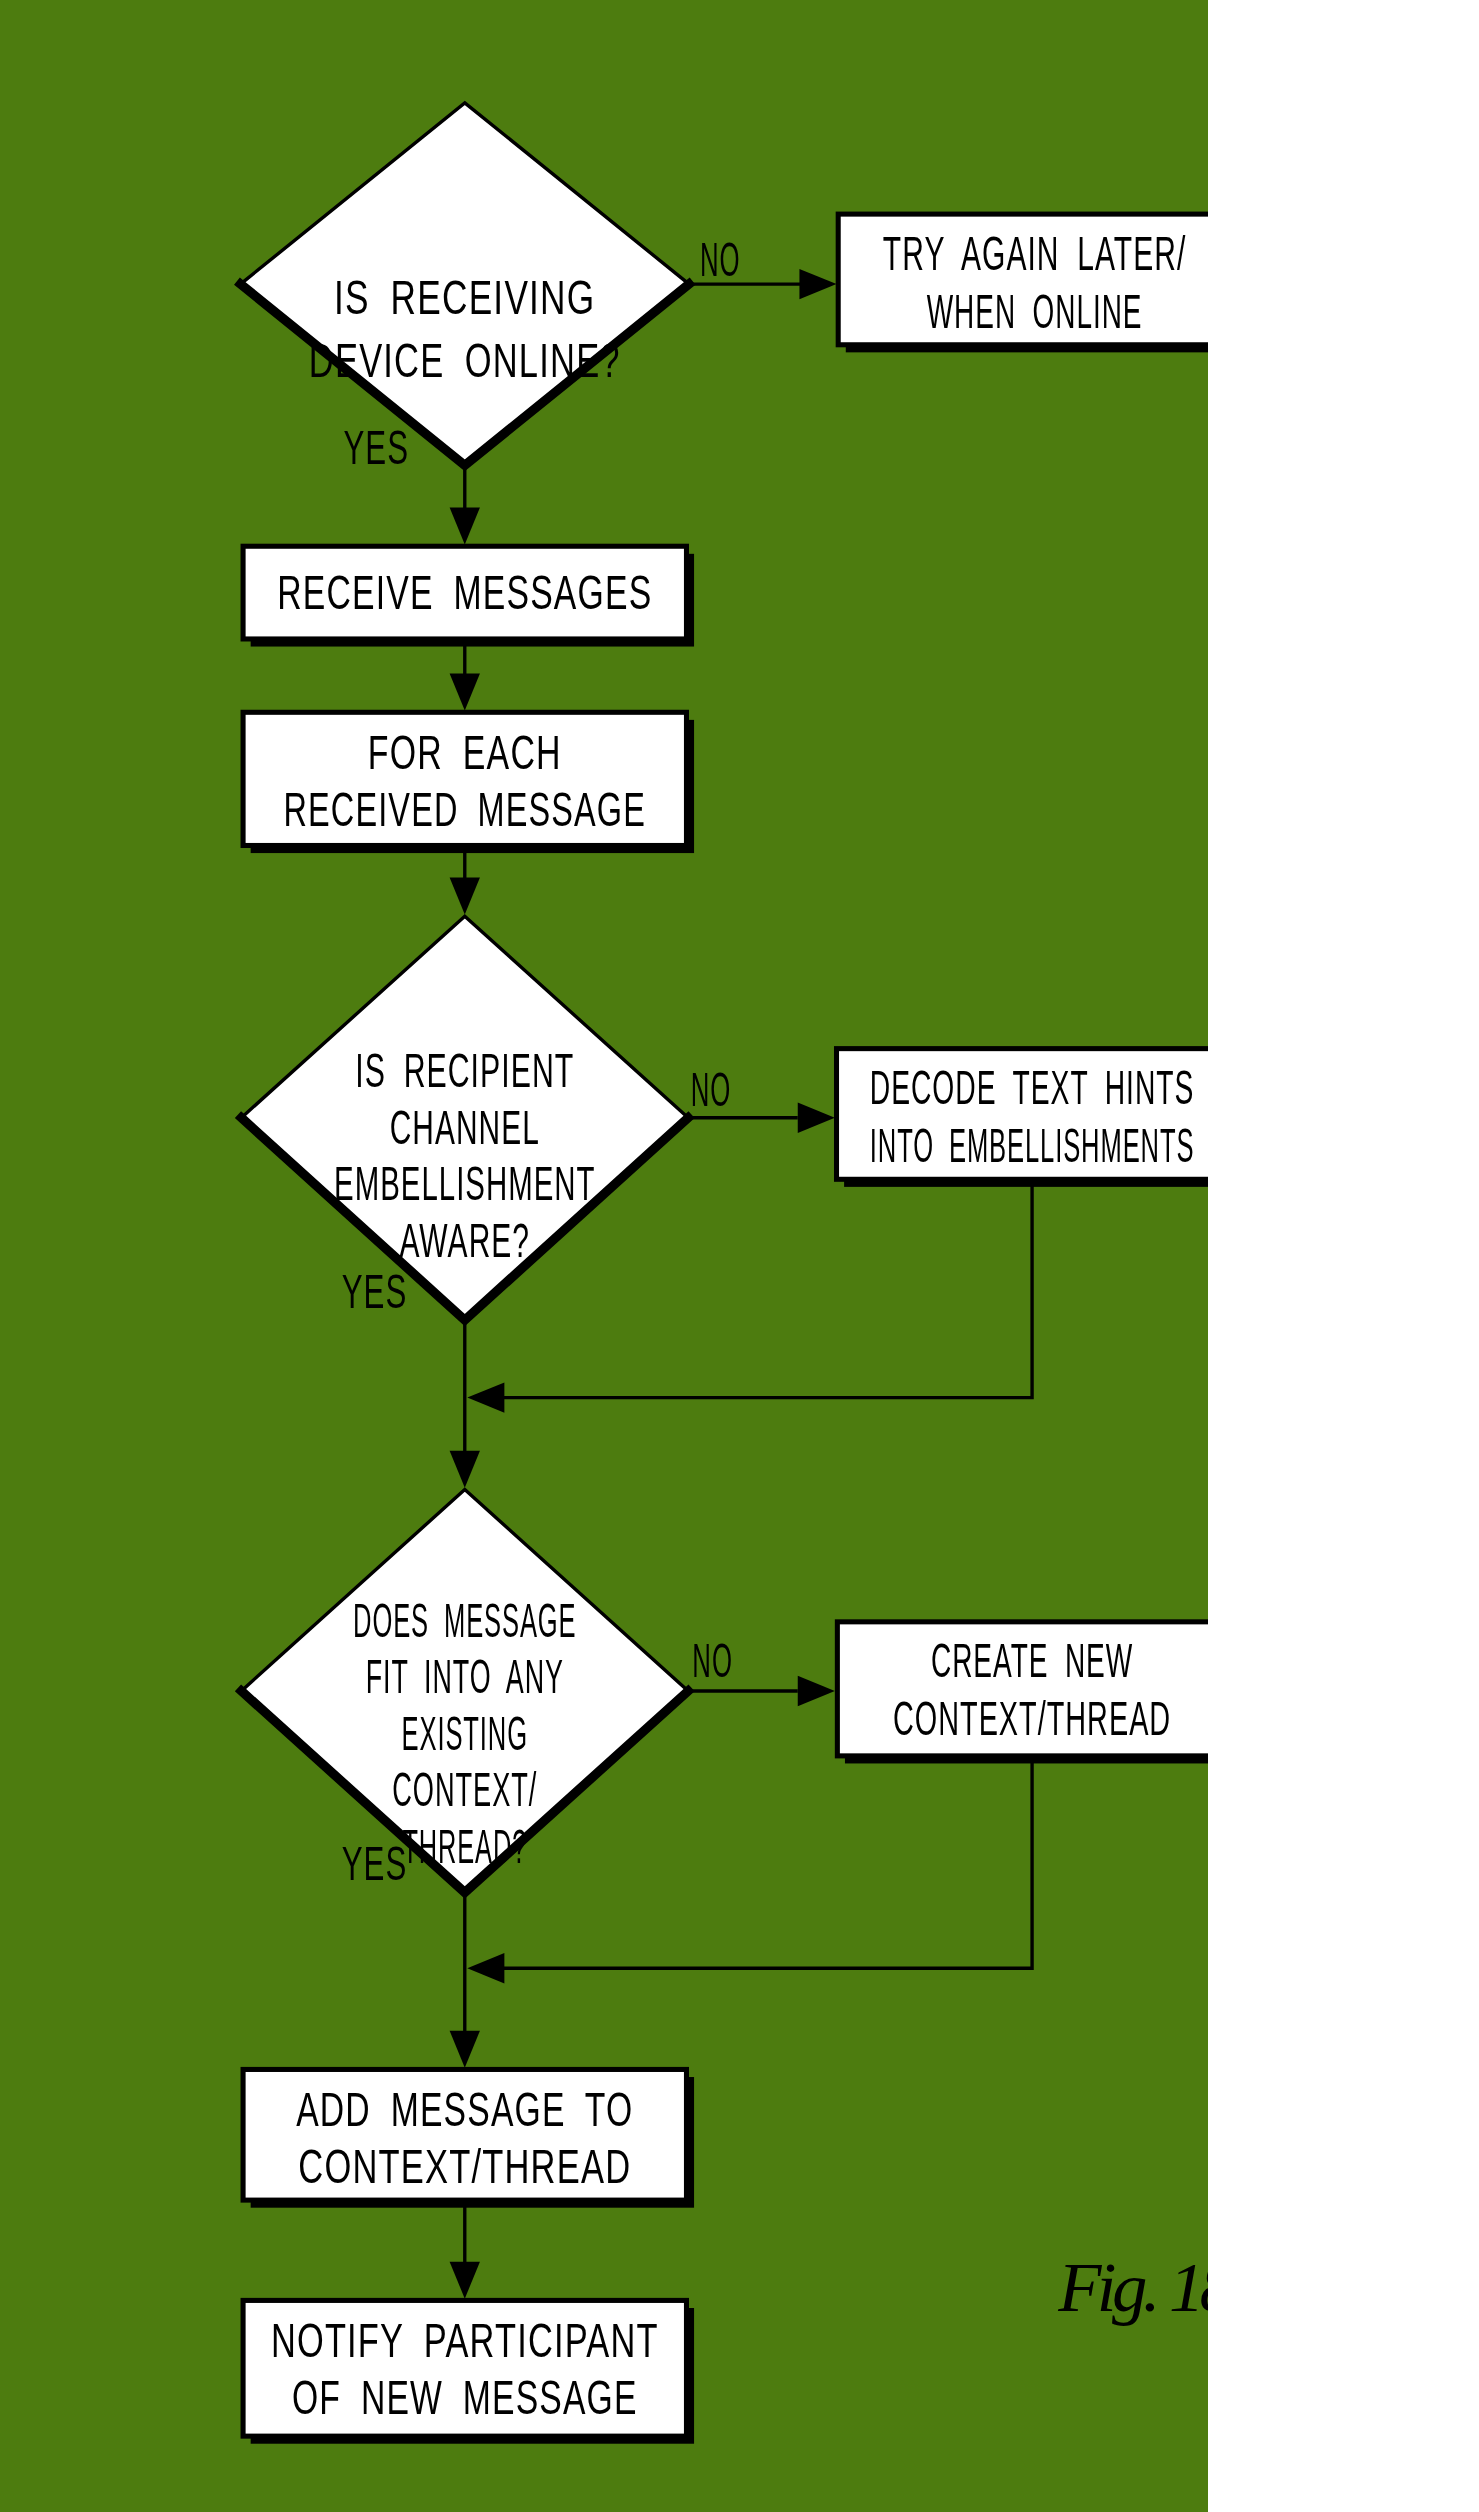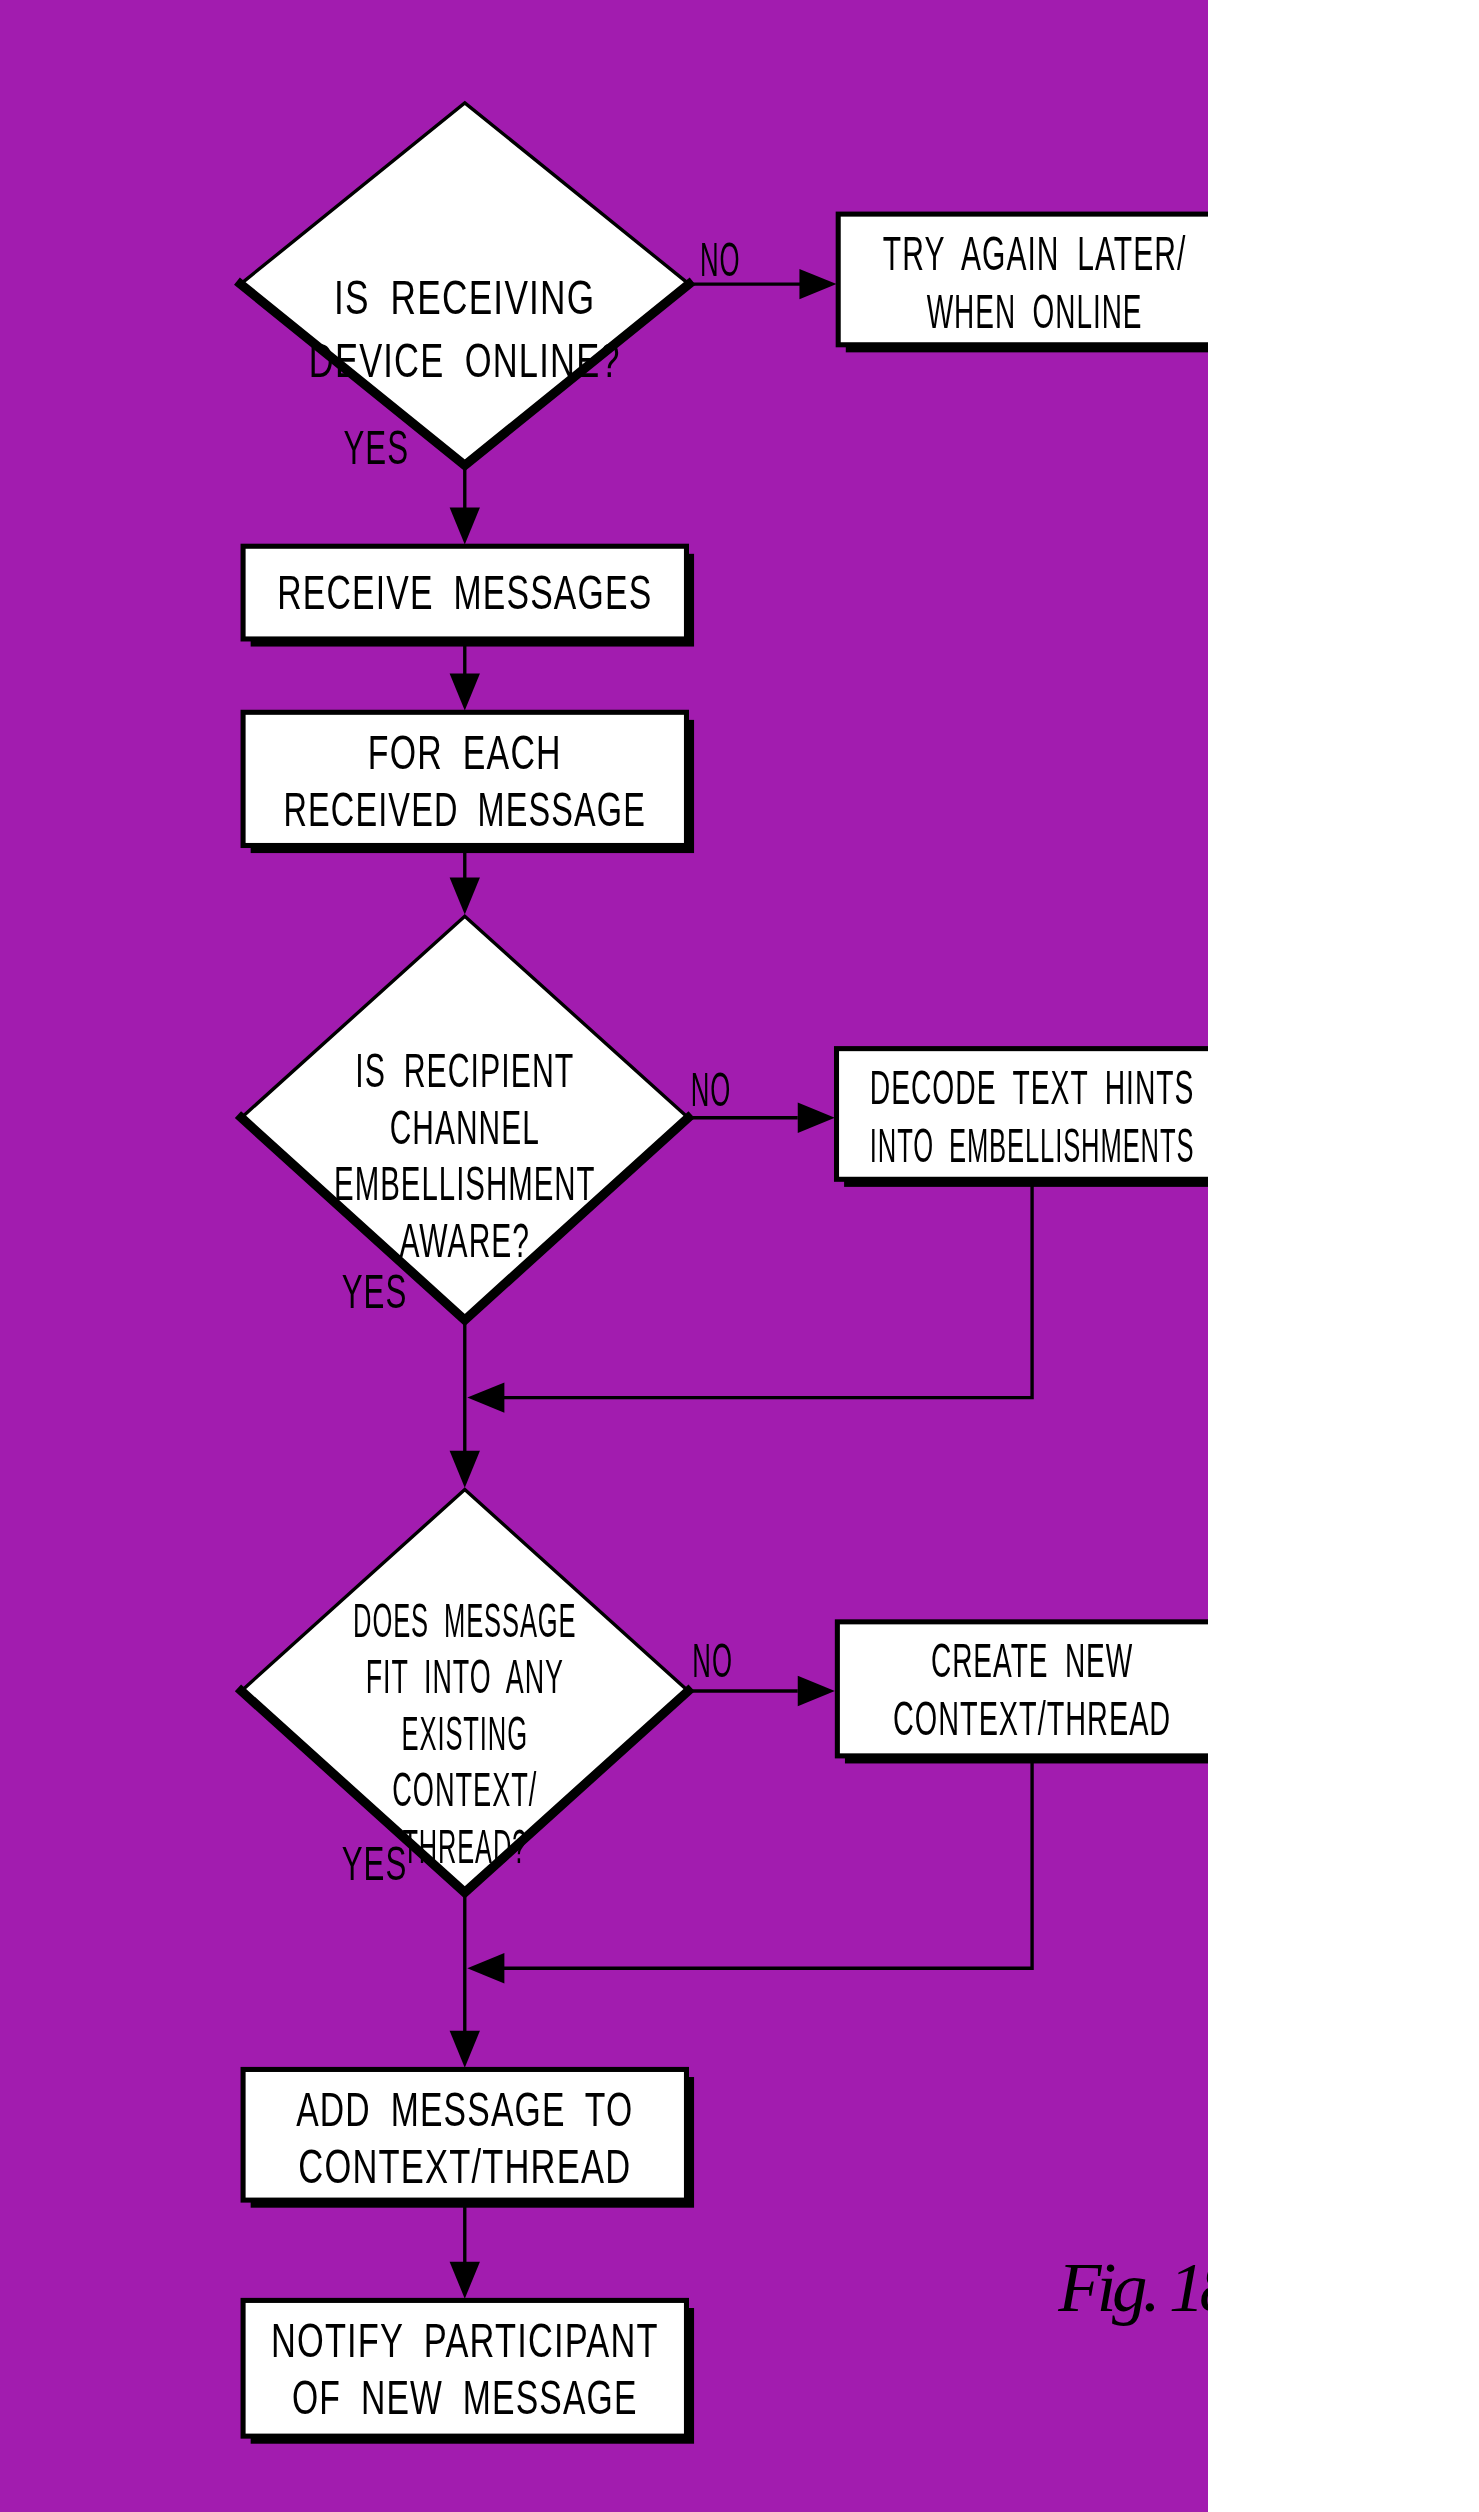--- a/index.html
+++ b/index.html
@@ -4,21 +4,21 @@
 <style>
   html, body {
     margin: 0;
     padding: 0;
     background: #ffffff;
   }
   .page {
     position: relative;
     width: 1208px;
     height: 2512px;
-    background: #a21caf;
+    background: #4d7c0f;
     overflow: hidden;
   }
   svg { display: block; }
 
   .box    { fill: #ffffff; stroke: #000000; stroke-width: 6px; }
   .shadow { fill: #000000; stroke: none; }
   .diamond { fill: #ffffff; stroke: #000000; stroke-width: 4px; stroke-linejoin: miter; }
   .thick  { fill: none; stroke: #000000; stroke-width: 11px; stroke-linejoin: miter; stroke-linecap: square; }
   .edge   { fill: none; stroke: #000000; stroke-width: 4px; stroke-linejoin: miter; }
   .head   { fill: #000000; stroke: none; }

